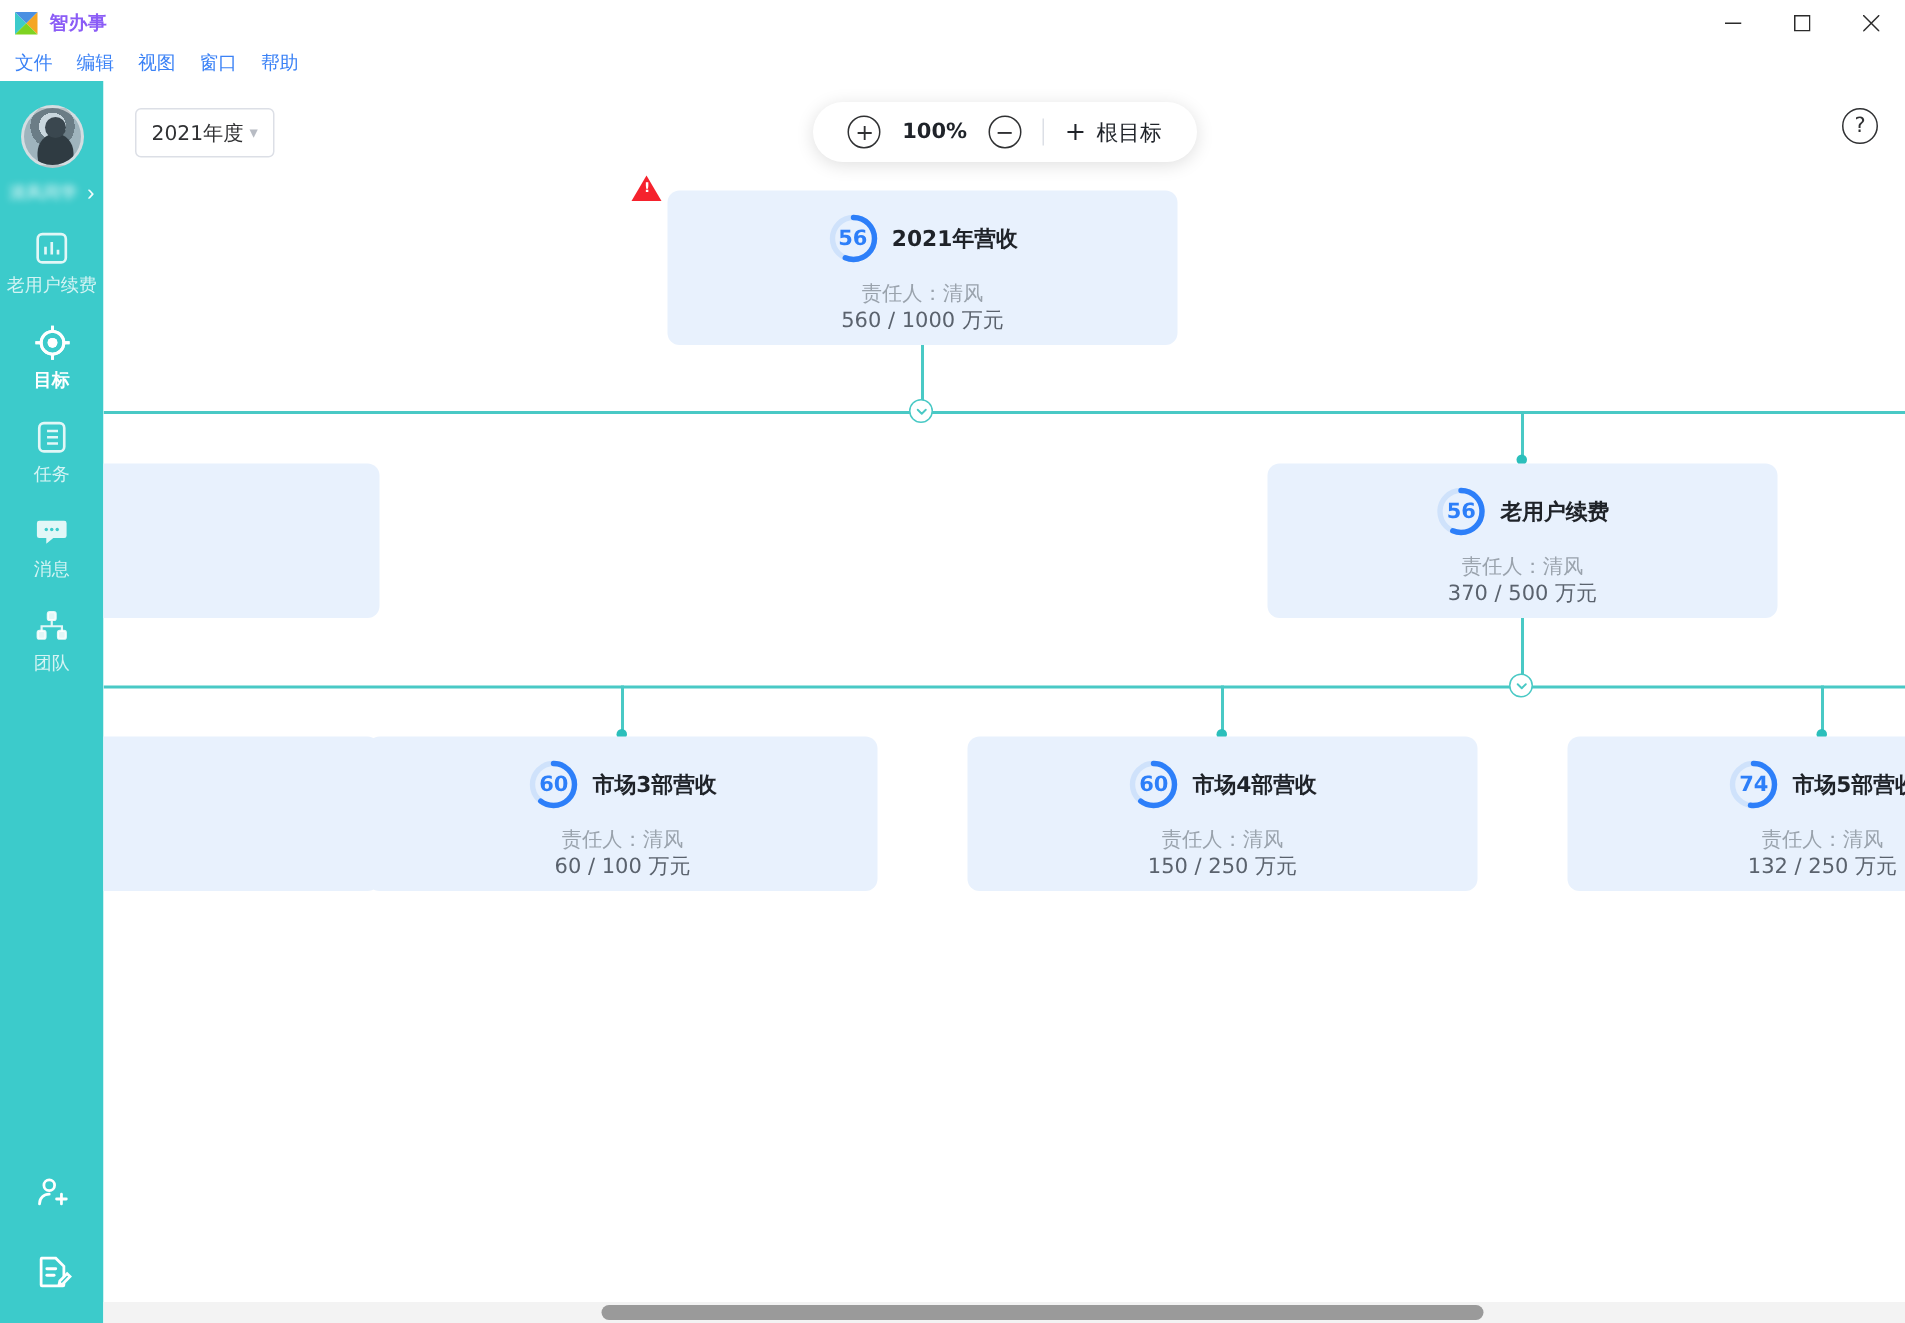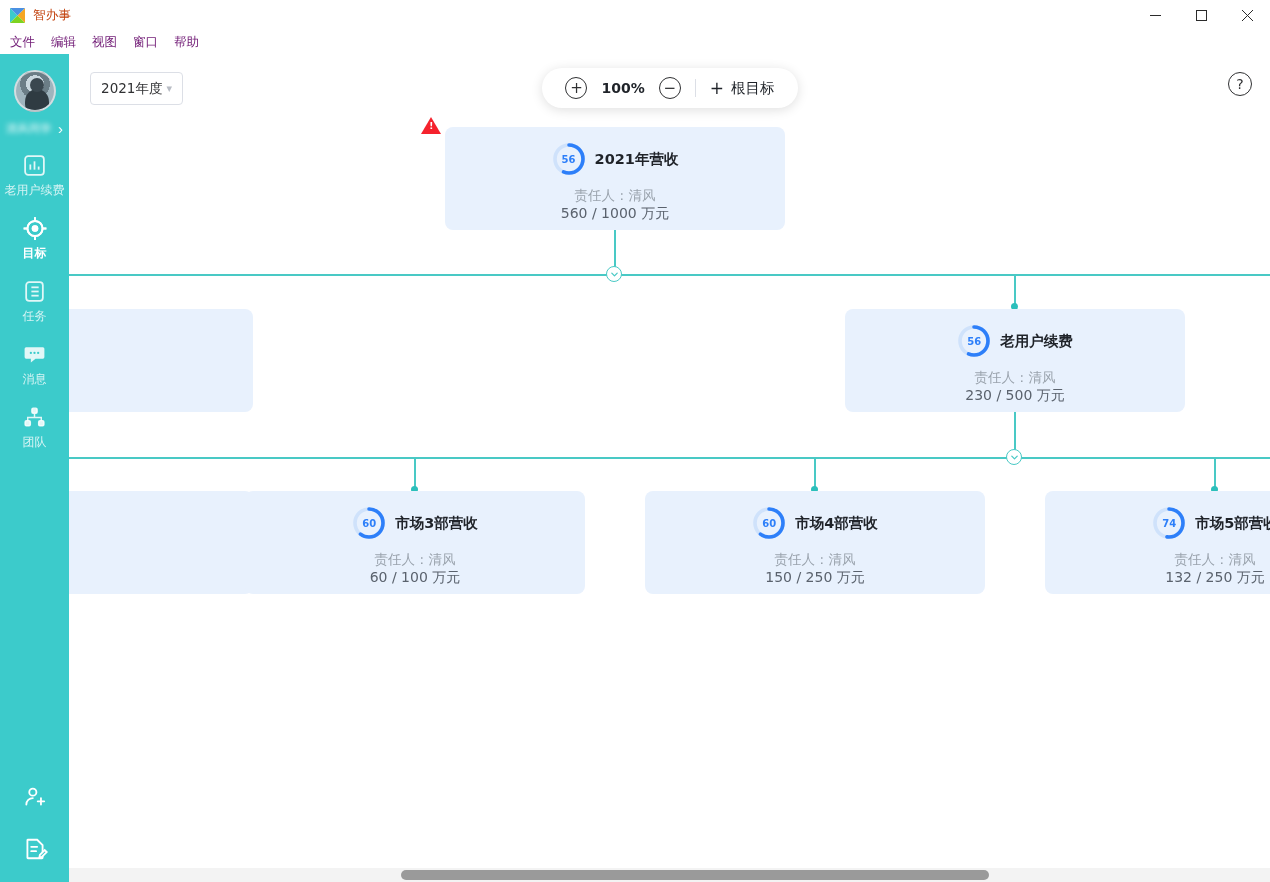--- a/index.html
+++ b/index.html
@@ -10,31 +10,31 @@
     font-family: "Liberation Sans", "DejaVu Sans", sans-serif;
   }
 
   
   .titlebar {
     position: absolute; top: 0; left: 0; width: 1270px; height: 30px;
     background: #ffffff; display: flex; align-items: center;
   }
   .title-left { display: flex; align-items: center; padding-left: 9px; gap: 7px; }
   .app-logo { width: 17px; height: 17px; position: relative; }
-  .app-title { font-size: 12.5px; color: #c2410c; font-weight: 400;
+  .app-title { font-size: 12.5px; color: #8b5cf6; font-weight: 700;
                font-family: "DejaVu Sans", sans-serif; letter-spacing: .3px;}
   .win-controls { position: absolute; right: 0; top: 0; height: 30px; display: flex; }
   .win-btn { width: 46px; height: 30px; display: flex; align-items: center; justify-content: center;
              color: #2b2b2b; font-size: 13px; }
 
   .menubar {
     position: absolute; top: 30px; left: 0; width: 1270px; height: 24px;
     background: #ffffff; display: flex; align-items: center; padding-left: 10px; gap: 16px;
   }
-  .menu-item { font-size: 12.5px; color: #701a75; font-family: "DejaVu Sans", sans-serif; }
+  .menu-item { font-size: 12.5px; color: #3b82f6; font-family: "DejaVu Sans", sans-serif; }
 
   
   .sidebar {
     position: absolute; top: 54px; left: 0; width: 69px; height: 828px;
     background: #3ccbcb;
     display: flex; flex-direction: column; align-items: center;
   }
   .avatar {
     width: 42px; height: 42px; border-radius: 50%; margin-top: 16px;
     background: radial-gradient(circle at 50% 32%, #c9d7de 0 28%, #6b7d86 28% 46%, #9fb4bd 46% 100%);
@@ -105,21 +105,21 @@
   .canvas { position: absolute; inset: 0; }
   .node {
     position: absolute; background: #e8f1fd; border-radius: 8px;
     display: flex; flex-direction: column; align-items: center; padding-top: 15px;
   }
   .node-head { display: flex; align-items: center; gap: 9px; }
   .ring { position: relative; width: 34px; height: 34px; }
   .ring svg { display: block; }
   .ring .num {
     position: absolute; inset: 0; display: flex; align-items: center; justify-content: center;
-    font-size: 10px; font-weight: 700; color: #2d7ff9; font-family: "DejaVu Sans", sans-serif;
+    font-size: 14px; font-weight: 700; color: #2d7ff9; font-family: "DejaVu Sans", sans-serif;
   }
   .node-title { font-size: 14.5px; font-weight: 700; color: #1f2329; white-space: nowrap;
                 font-family: "DejaVu Sans", sans-serif; }
   .node-owner { font-size: 13.5px; color: #9aa3ad; margin-top: 11px; white-space: nowrap;
                 font-family: "DejaVu Sans", sans-serif; }
   .node-metric { font-size: 14px; color: #5a626d; white-space: nowrap;
                  font-family: "DejaVu Sans", sans-serif; }
   .warn-badge {
     position: absolute; left: -24px; top: -10px; width: 0; height: 0;
     border-left: 10px solid transparent; border-right: 10px solid transparent;
@@ -355,21 +355,21 @@
         <span class="ring">
           <svg width="34" height="34" viewBox="0 0 34 34">
             <circle cx="17" cy="17" r="14" fill="none" stroke="#cfe2fb" stroke-width="3.6"></circle>
             <circle cx="17" cy="17" r="14" fill="none" stroke="#2d7ff9" stroke-width="3.6" stroke-linecap="round" stroke-dasharray="49.3 38.6" transform="rotate(-90 17 17)"></circle>
           </svg>
           <span class="num">56</span>
         </span>
         <span class="node-title">老用户续费</span>
       </div>
       <span class="node-owner">责任人：清风</span>
-      <span class="node-metric">230 / 500 万元</span>
+      <span class="node-metric">370 / 500 万元</span>
     </div>
 
     <div class="node" style="left:-96px; top:437px; width:280px; height:103px;"></div>
 
     <div class="node" style="left:176px; top:437px; width:340px; height:103px;">
       <div class="node-head">
         <span class="ring">
           <svg width="34" height="34" viewBox="0 0 34 34">
             <circle cx="17" cy="17" r="14" fill="none" stroke="#cfe2fb" stroke-width="3.6"></circle>
             <circle cx="17" cy="17" r="14" fill="none" stroke="#2d7ff9" stroke-width="3.6" stroke-linecap="round" stroke-dasharray="52.8 35.1" transform="rotate(-90 17 17)"></circle>

